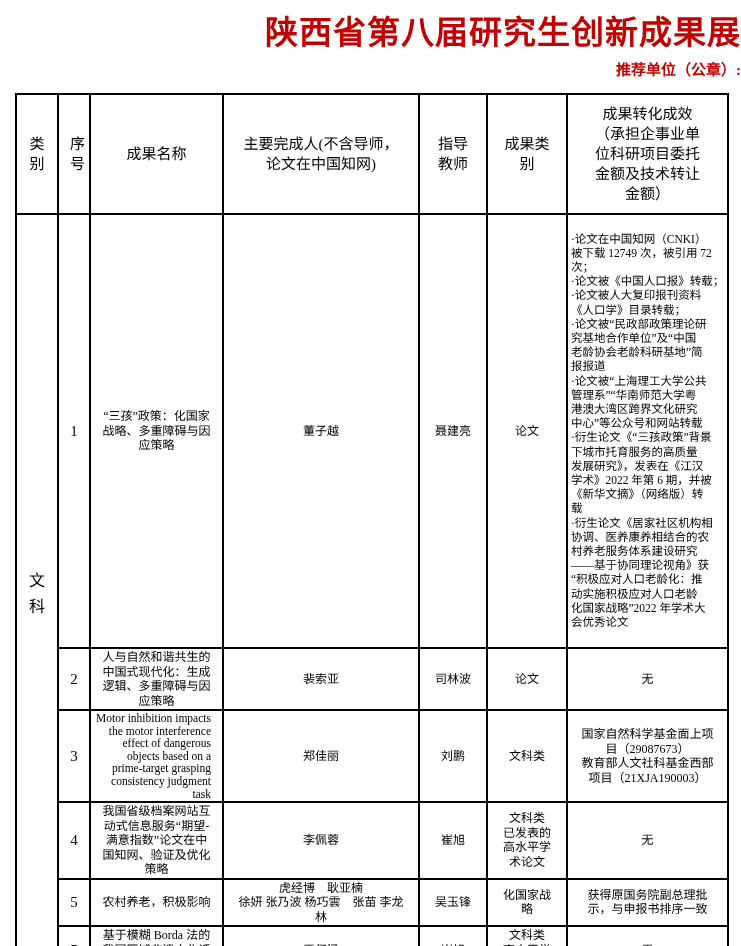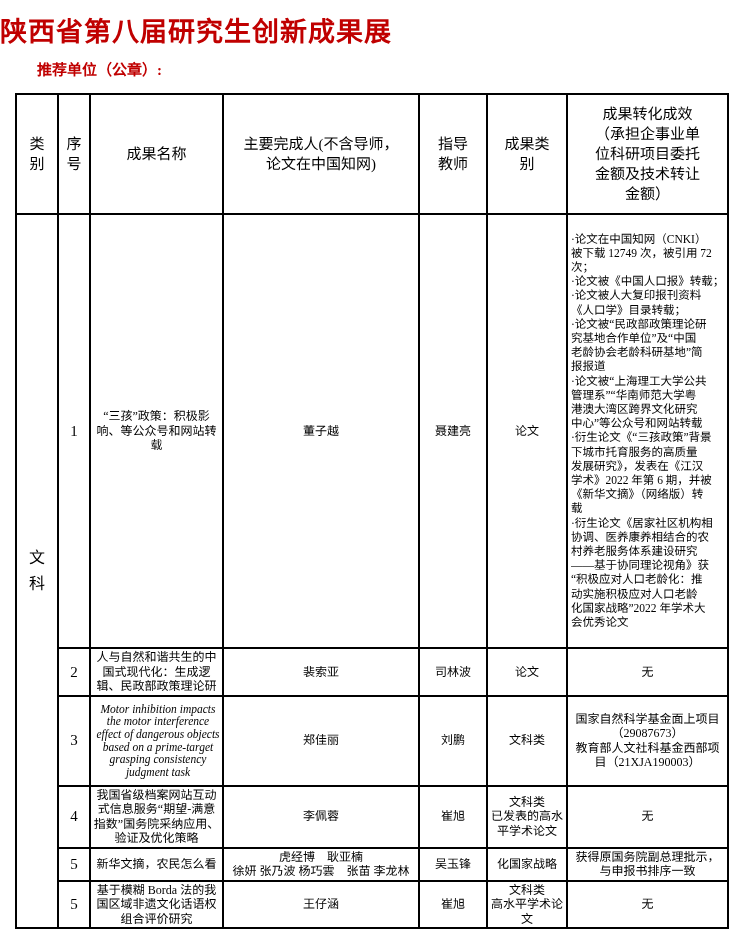--- a/index.html
+++ b/index.html
@@ -6,50 +6,51 @@
   html,body { background:#ffffff; }
   body {
     width:741px; height:946px; overflow:hidden;
     font-family:"Liberation Serif","DejaVu Serif",serif;
     color:#000;
   }
   .page { position:relative; width:741px; height:946px; background:#fff; }
 
   .title-wrap { padding-top:14px; }
   .title-line {
-    text-align:left;
+    text-align:right;
     color:var(--title-color,#c00000);
     font-family:"Liberation Sans","DejaVu Sans",sans-serif;
     font-weight:bold;
-    font-size:27px;
+    font-size:33px;
     line-height:37px;
     letter-spacing:1px;
     white-space:pre-line;
   }
   .seal-line {
     margin:9px 0 0 37px;
     color:var(--title-color,#c00000);
     font-weight:bold;
     font-size:15px;
     line-height:20px;
+    text-align:right;
   }
 
   table.results {
     border-collapse:collapse;
     table-layout:fixed;
     margin:13px 0 0 15px;
     width:712px;
   }
   .results th, .results td {
     border:2px solid #000;
     text-align:center;
     vertical-align:middle;
     white-space:pre-line;
     font-weight:normal;
-    padding:1px 2px;
+    padding:1px 11px;
     overflow:hidden;
   }
   .results th { font-size:15px; line-height:20px; }
   .results td { font-size:12px; line-height:14.5px; }
 
   col.w-category { width:42px; }
   col.w-no       { width:32px; }
   col.w-name     { width:133px; }
   col.w-people   { width:196px; }
   col.w-advisor  { width:68px; }
@@ -59,21 +60,21 @@
   tr.rh-head { height:120px; }
   tr.rh1 { height:407px; }
   tr.rh2 { height:42px; }
   tr.rh3 { height:90px; }
   tr.rh4 { height:58px; }
   tr.rh5 { height:30px; }
   tr.rh6 { height:44px; }
 
   td.cell-category { font-size:16px; line-height:26px; }
   td.cell-no { font-size:15px; }
-  td.cell-name-en { text-align:center; font-size:11.5px; line-height:12.6px; padding-left:5px;font-style:italic; }
+  td.cell-name-en { text-align:right; font-size:11.5px; line-height:12.6px; padding-left:5px; }
   td.cell-effect-long { vertical-align:top; padding:2px 1px 2px 3px; }
   .effect-box {
     height:399px; overflow:hidden;
     text-align:left;
     font-size:11.5px; line-height:14.2px;
     white-space:pre-line;
   }
 </style>
 </head>
 <body>
@@ -114,21 +115,21 @@
 （承担企事业单
 位科研项目委托
 金额及技术转让
 金额）</th>
     </tr>
 
     <tr class="rh1">
       <td class="cell-category" rowspan="6">文
 科</td>
       <td class="cell-no">1</td>
-      <td>“三孩”政策：积极影响、等公众号和网站转载</td>
+      <td>“三孩”政策：化国家战略、多重障碍与因应策略</td>
       <td>董子越</td>
       <td>聂建亮</td>
       <td>论文</td>
       <td class="cell-effect-long">
         <div class="effect-box">·论文在中国知网（CNKI）
 被下载 12749 次，被引用 72
 次；
 ·论文被《中国人口报》转载；
 ·论文被人大复印报刊资料
 《人口学》目录转载；
@@ -152,50 +153,50 @@
 ——基于协同理论视角》获
 “积极应对人口老龄化：推
 动实施积极应对人口老龄
 化国家战略”2022 年学术大
 会优秀论文</div>
       </td>
     </tr>
 
     <tr class="rh2">
       <td class="cell-no">2</td>
-      <td>人与自然和谐共生的中国式现代化：生成逻辑、民政部政策理论研</td>
+      <td>人与自然和谐共生的中国式现代化：生成逻辑、多重障碍与因应策略</td>
       <td>裴索亚</td>
       <td>司林波</td>
       <td>论文</td>
       <td>无</td>
     </tr>
 
     <tr class="rh3">
       <td class="cell-no">3</td>
       <td class="cell-name-en">Motor inhibition impacts the motor interference effect of dangerous objects based on a prime-target grasping consistency judgment task</td>
       <td>郑佳丽</td>
       <td>刘鹏</td>
       <td>文科类</td>
       <td>国家自然科学基金面上项目（29087673）
 教育部人文社科基金西部项目（21XJA190003）</td>
     </tr>
 
     <tr class="rh4">
       <td class="cell-no">4</td>
-      <td>我国省级档案网站互动式信息服务“期望-满意指数”国务院采纳应用、验证及优化策略</td>
+      <td>我国省级档案网站互动式信息服务“期望-满意指数”论文在中国知网、验证及优化策略</td>
       <td>李佩蓉</td>
       <td>崔旭</td>
       <td>文科类
 已发表的高水平学术论文</td>
       <td>无</td>
     </tr>
 
     <tr class="rh5">
       <td class="cell-no">5</td>
-      <td>新华文摘，农民怎么看</td>
+      <td>农村养老，积极影响</td>
       <td>虎经博　耿亚楠
 徐妍 张乃波 杨巧雲　张苗 李龙林</td>
       <td>吴玉锋</td>
       <td>化国家战略</td>
       <td>获得原国务院副总理批示，与申报书排序一致</td>
     </tr>
 
     <tr class="rh6">
       <td class="cell-no">5</td>
       <td>基于模糊 Borda 法的我国区域非遗文化话语权组合评价研究</td>

